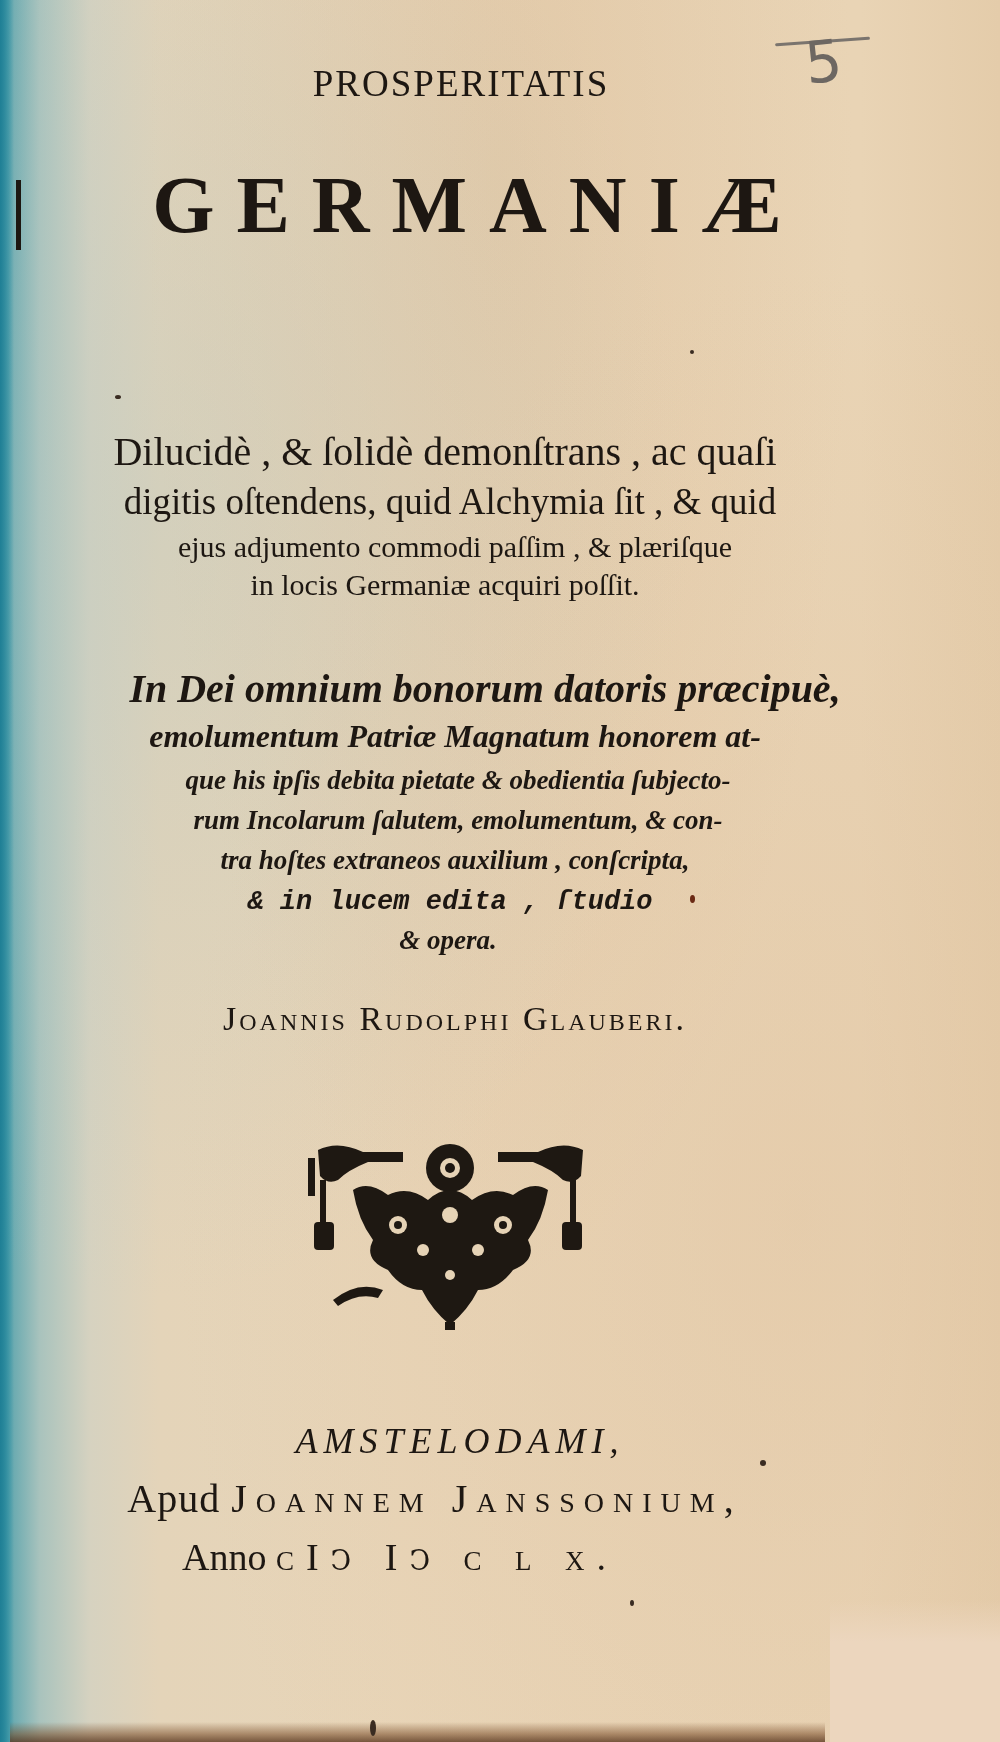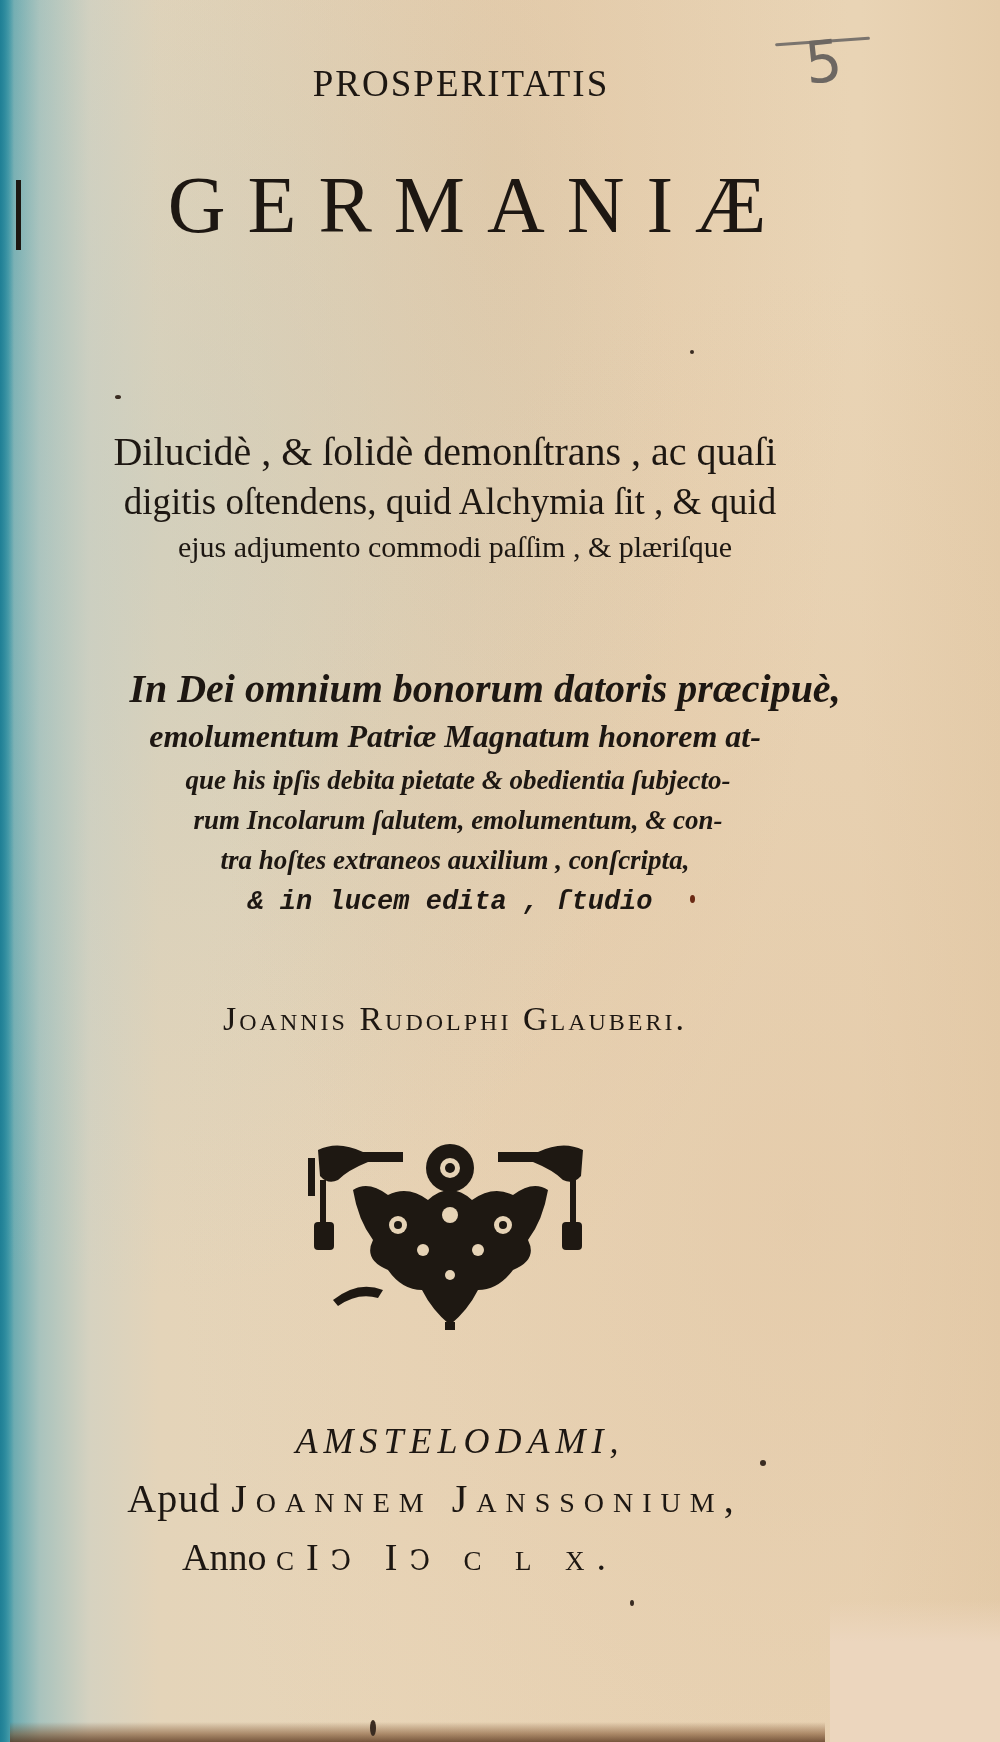--- a/index.html
+++ b/index.html
@@ -27,21 +27,21 @@
     }
     .left-shadow {
       position: absolute; left: 0; top: 0; width: 14px; height: 1742px;
       background: linear-gradient(90deg, #1f7f95 0%, rgba(40,140,160,0.6) 60%, rgba(40,140,160,0) 100%);
     }
     .line { position: absolute; left: 0; width: 1000px; text-align: center; white-space: nowrap; }
 
     .t1 { top: 62px; font-size: 37px; letter-spacing: 2px; padding-left: 16px; }
     .t1 span { display: inline-block; transform: translateX(-55px); }
     .t2 { top: 160px; font-size: 80px; letter-spacing: 22px; }
-    .t2 span { display: inline-block; transform: translateX(-22px); font-weight: normal; }
+    .t2 span { display: inline-block; transform: translateX(-22px); font-weight: bold; }
     .t3 { top: 318px; font-size: 42px; font-style: italic; font-weight: bold; letter-spacing: 7px; }
     .t3 span { display: inline-block; transform: translateX(-50px); }
     .r1 { top: 428px; font-size: 40px; }
     .r1 span { display: inline-block; transform: translateX(-55px); }
     .r2 { top: 480px; font-size: 37px; }
     .r2 span { display: inline-block; transform: translateX(-50px); }
     .r3 { top: 530px; font-size: 30px; }
     .r3 span { display: inline-block; transform: translateX(-45px); }
     .r4 { top: 568px; font-size: 30px; }
     .r4 span { display: inline-block; transform: translateX(-55px); }
@@ -99,27 +99,29 @@
 
   <div class="pencil-stroke"></div>
   <div class="pencil">5</div>
 
   <div class="line t1"><span>PROSPERITATIS</span></div>
   <div class="line t2"><span>GERMANIÆ</span></div>
 
   <div class="line r1"><span>Dilucidè , &amp; ſolidè demonſtrans , ac quaſi</span></div>
   <div class="line r2"><span>digitis oſtendens, quid Alchymia ſit , &amp; quid</span></div>
   <div class="line r3"><span>ejus adjumento commodi paſſim , &amp; plæriſque</span></div>
+  <div class="line r4"><span>in locis Germaniæ acquiri poſſit.</span></div>
 
   <div class="line it i1"><span>In Dei omnium bonorum datoris præcipuè,</span></div>
   <div class="line it i2"><span>emolumentum Patriæ Magnatum honorem at-</span></div>
   <div class="line it i3"><span>que his ipſis debita pietate &amp; obedientia ſubjecto-</span></div>
   <div class="line it i4"><span>rum Incolarum ſalutem, emolumentum, &amp; con-</span></div>
   <div class="line it i5"><span>tra hoſtes extraneos auxilium , conſcripta,</span></div>
   <div class="line it i6"><span>&amp; in lucem edita , ſtudio</span></div>
+  <div class="line it i7"><span>&amp; opera.</span></div>
 
   <div class="line author"><span>Joannis Rudolphi Glauberi.</span></div>
 
   <svg class="ornament" viewBox="0 0 285 190">
     <g fill="#1e1812">
       <rect x="0" y="18" width="7" height="38"></rect>
       <path d="M10 10 Q30 0 55 12 L95 12 L95 22 L60 22 Q40 30 30 40 Q20 45 12 36 Z"></path>
       <path d="M275 10 Q255 0 230 12 L190 12 L190 22 L225 22 Q245 30 255 40 Q265 45 273 36 Z"></path>
       <circle cx="142" cy="28" r="24"></circle>
       <circle cx="142" cy="28" r="10" fill="#e6d3b6"></circle>

